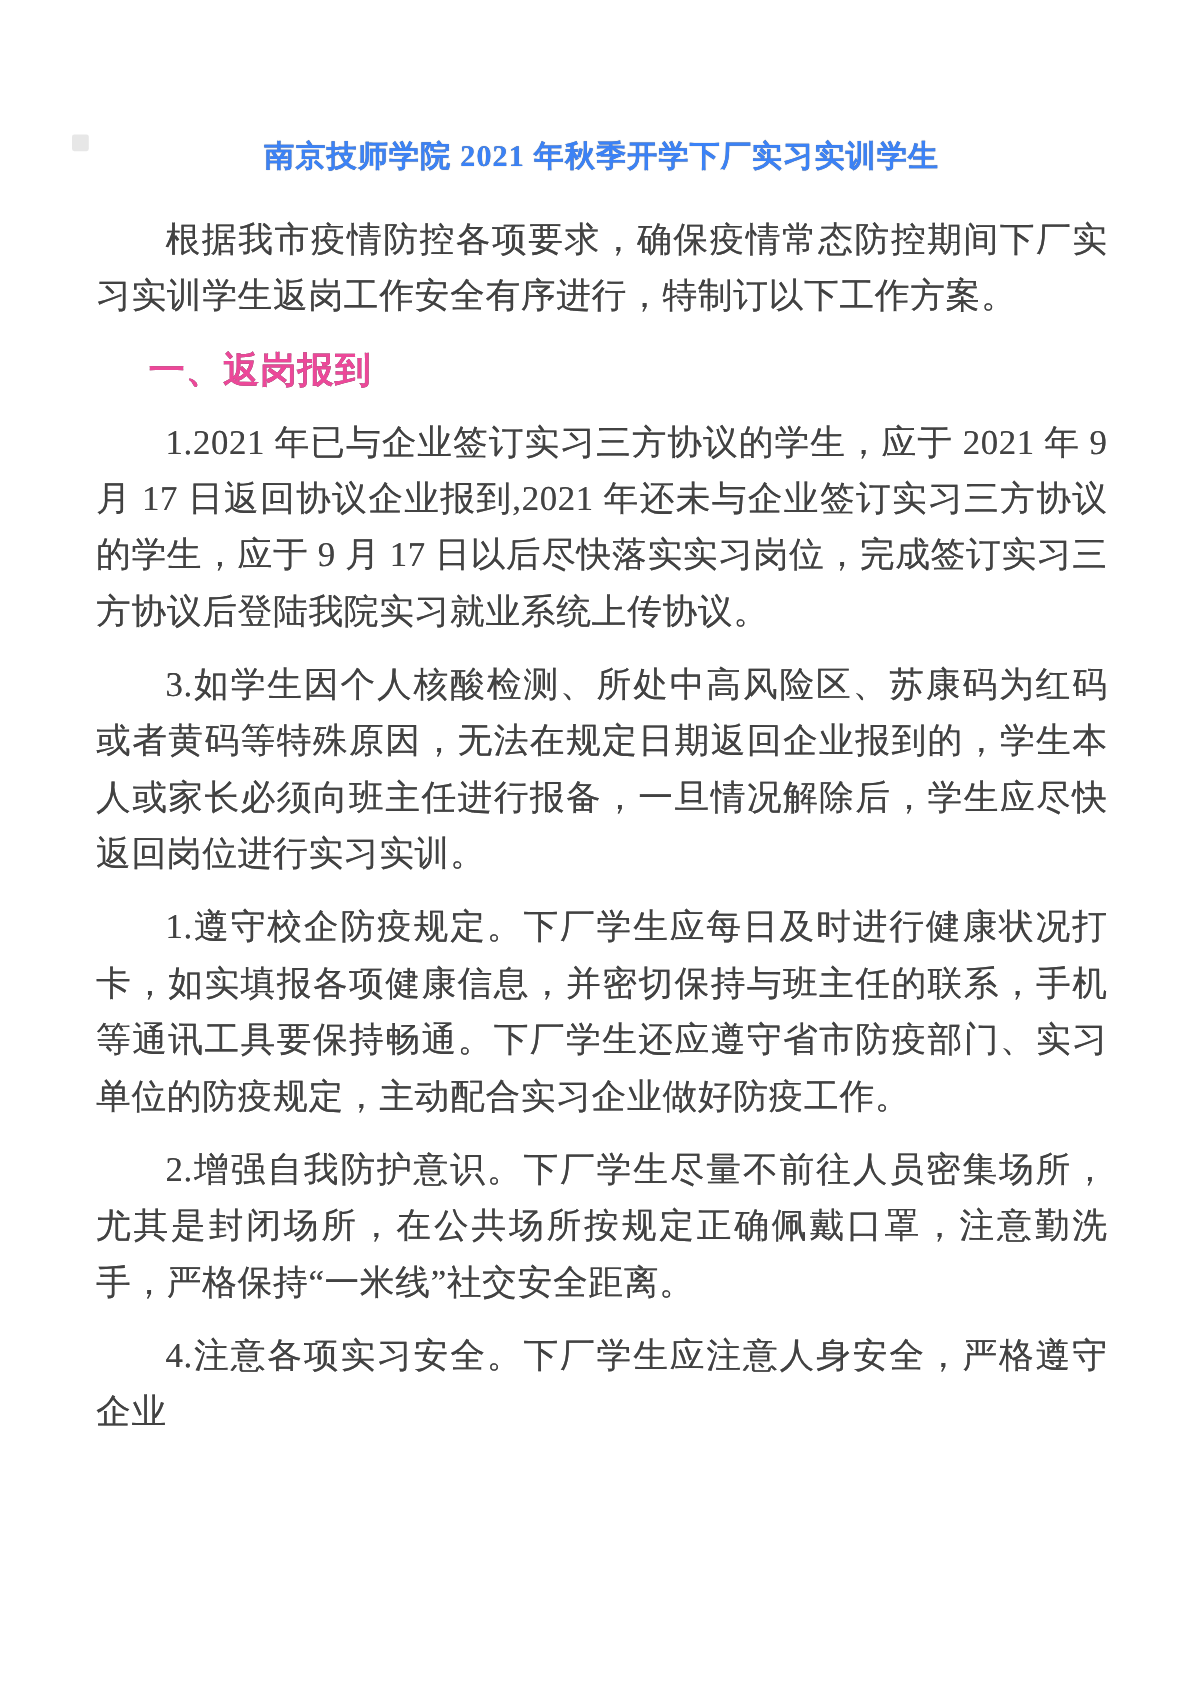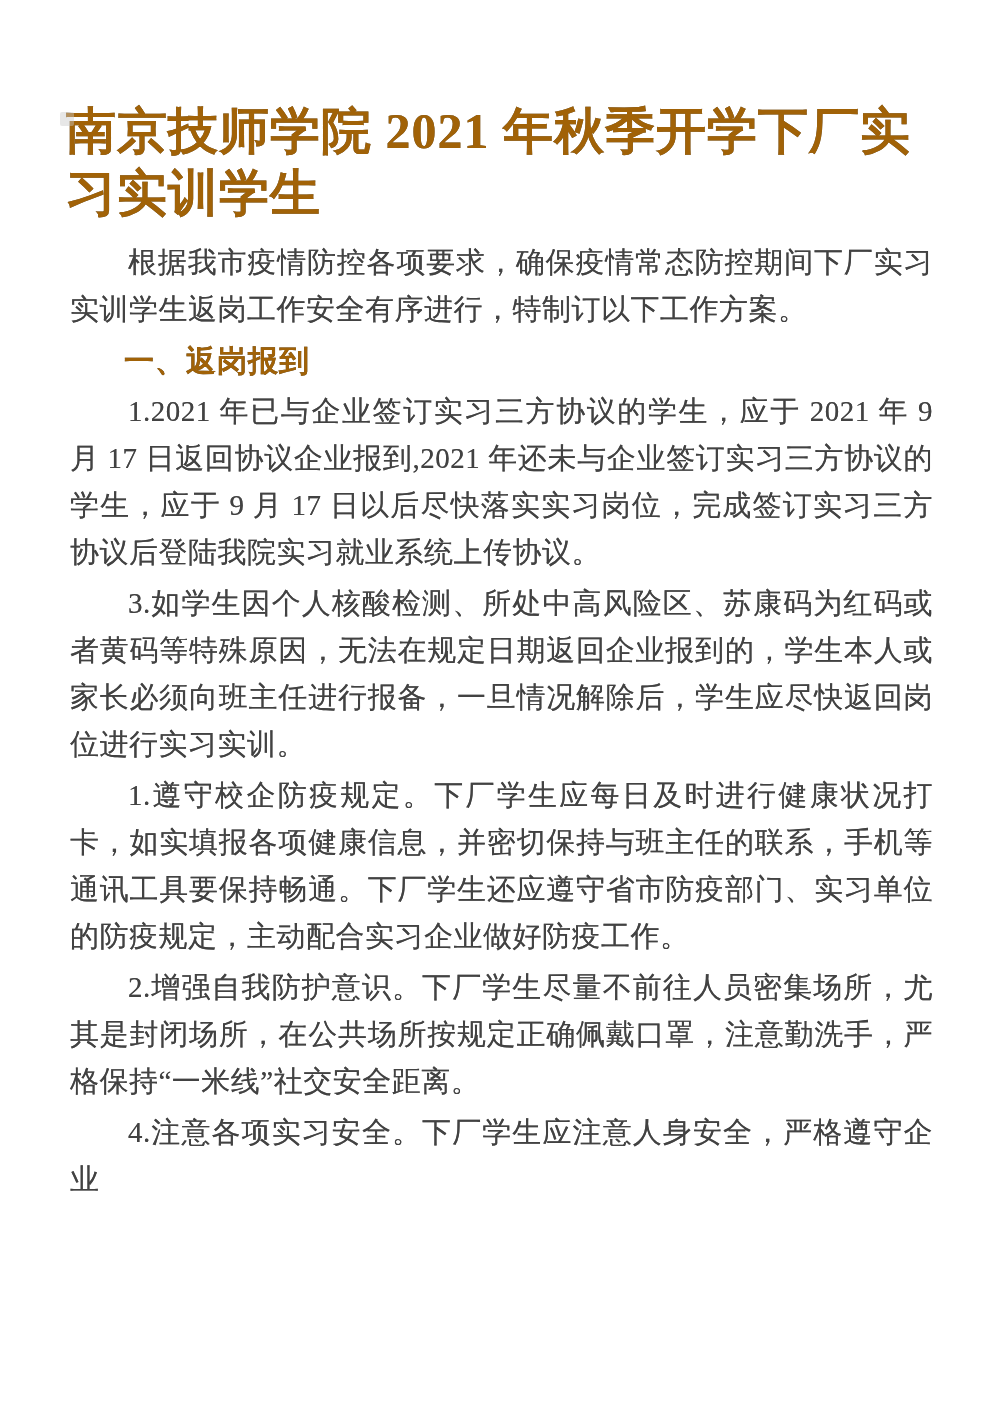--- a/index.html
+++ b/index.html
@@ -13,49 +13,49 @@
     height: 1413px;
     background: #ffffff;
     overflow: hidden;
     font-family: "Liberation Serif", "DejaVu Serif", serif;
     color: #424242;
   }
   .content {
     padding: 100px 62px 0 66px;
   }
   .doc-title {
-    font-size: 50px;
+    font-size: 25px;
     line-height: 62px;
     font-weight: bold;
-    text-align: left;
-    color: #a16207;
+    text-align: center;
+    color: #3b82f6;
     letter-spacing: 1px;
     text-shadow: 0 0 0.6px #5a5a5a;
   }
   .para {
     font-size: 29px;
     line-height: 47px;
-    margin: 4px;
+    margin: 14px;
     text-indent: 58px;
     text-align: justify;
     letter-spacing: 0.5px;
     text-shadow: 0 0 0.5px #777777;
   }
   .intro {
     margin-top: 15px;
   }
   .heading {
     font-family: "Liberation Sans", "DejaVu Sans", sans-serif;
     font-weight: bold;
     font-size: 30px;
     line-height: 47px;
     margin: 0;
     text-indent: 58px;
     text-align: left;
-    color: #a16207;
+    color: #ec4899;
     letter-spacing: 1px;
     text-shadow: 0 0 0.5px #4a4a4a;
   }
   
   .scan-smudge {
     position: absolute;
     left: 60px;
     top: 112px;
     width: 14px;
     height: 14px;

